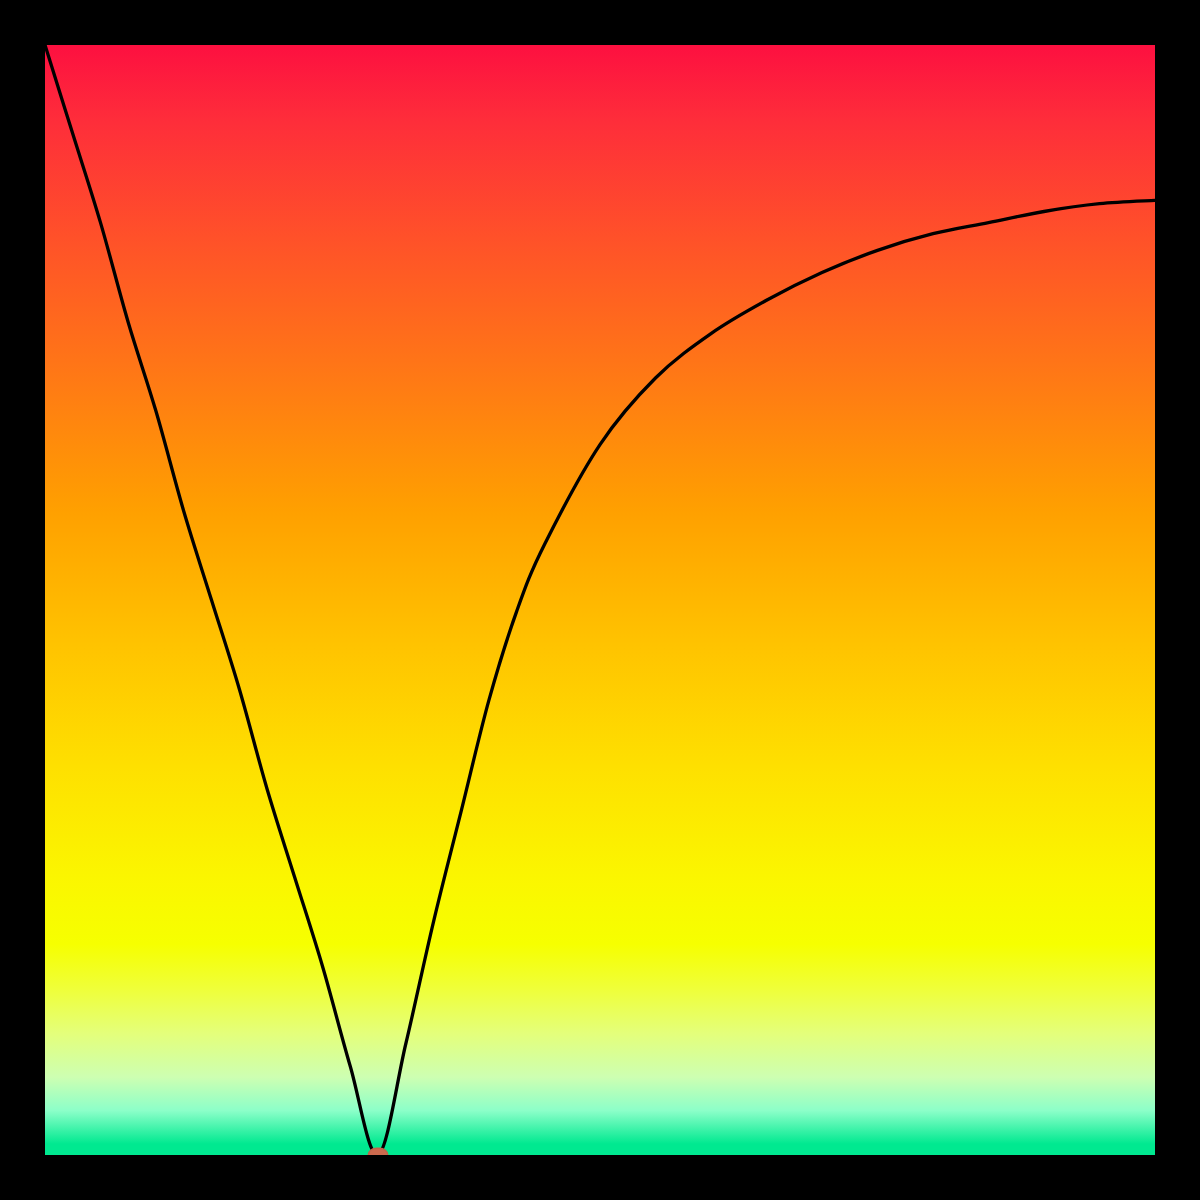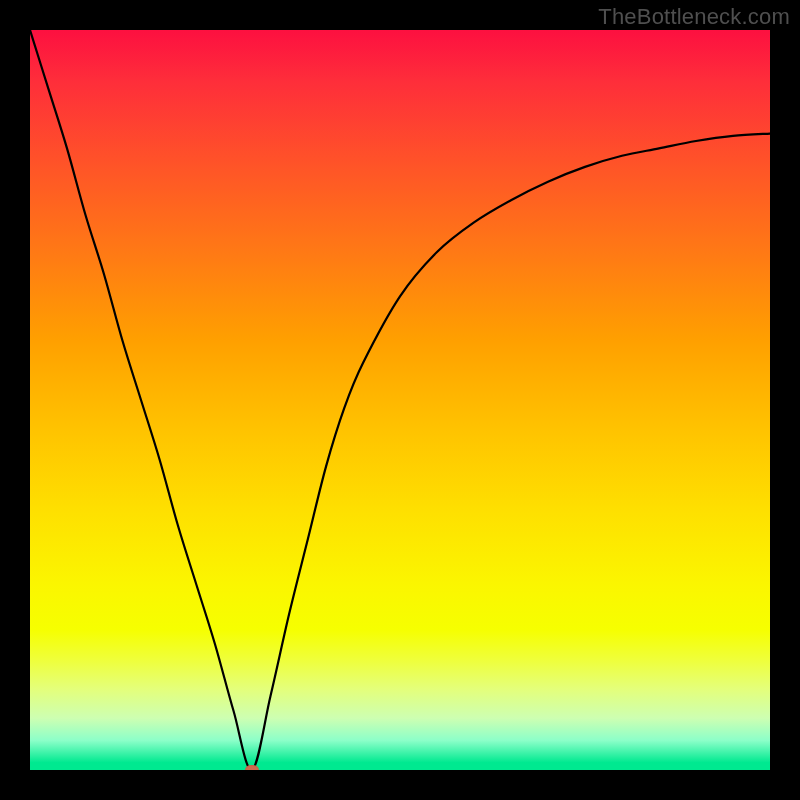--- a/index.html
+++ b/index.html
@@ -72,21 +72,20 @@
     background: #cc6a4e;
     box-shadow: 0 0 0 1px rgba(0,0,0,0.05) inset;
     transform: translate(-50%, -50%);
     z-index: 3;
   }
 </style>
 </head>
 <body>
 
 <div class="frame">
-  <div class="watermark">TheBottleneck.com</div>
   <div class="plot-area">
     <div class="gradient-bg"></div>
     <svg class="curve" viewBox="0 0 740 740" preserveAspectRatio="none">
       <path id="curve-path" fill="none" stroke="#000" stroke-width="2.2" stroke-linejoin="round" stroke-linecap="round" d="M 0.00 0.00 C 3.08 9.87, 12.33 39.47, 18.50 59.20 C 24.67 78.93, 30.83 97.43, 37.00 118.40 C 43.17 139.37, 49.33 164.03, 55.50 185.00 C 61.67 205.97, 67.83 223.23, 74.00 244.20 C 80.17 265.17, 86.33 289.83, 92.50 310.80 C 98.67 331.77, 104.83 350.27, 111.00 370.00 C 117.17 389.73, 123.33 408.23, 129.50 429.20 C 135.67 450.17, 141.83 474.83, 148.00 495.80 C 154.17 516.77, 160.33 535.27, 166.50 555.00 C 172.67 574.73, 178.83 593.23, 185.00 614.20 C 191.17 635.17, 197.33 659.83, 203.50 680.80 C 209.67 701.77, 215.83 742.47, 222.00 740.00 C 228.17 737.53, 234.33 691.90, 240.50 666.00 C 246.67 640.10, 252.83 610.50, 259.00 584.60 C 265.17 558.70, 271.33 535.27, 277.50 510.60 C 283.67 485.93, 289.83 458.80, 296.00 436.60 C 302.17 414.40, 308.33 394.67, 314.50 377.40 C 320.67 360.13, 323.75 351.50, 333.00 333.00 C 342.25 314.50, 357.67 284.90, 370.00 266.40 C 382.33 247.90, 394.67 234.33, 407.00 222.00 C 419.33 209.67, 431.67 201.03, 444.00 192.40 C 456.33 183.77, 468.67 176.98, 481.00 170.20 C 493.33 163.42, 505.67 157.25, 518.00 151.70 C 530.33 146.15, 542.67 141.22, 555.00 136.90 C 567.33 132.58, 579.67 128.88, 592.00 125.80 C 604.33 122.72, 616.67 120.87, 629.00 118.40 C 641.33 115.93, 653.67 113.10, 666.00 111.00 C 678.33 108.90, 690.67 107.05, 703.00 105.82 C 715.33 104.59, 733.83 103.97, 740.00 103.60"></path>
     </svg>
     <div id="marker" class="marker" style="left: 222px; top: 740px; background: rgb(204, 106, 78);"></div>
   </div>
 </div>
 
 </body></html>

